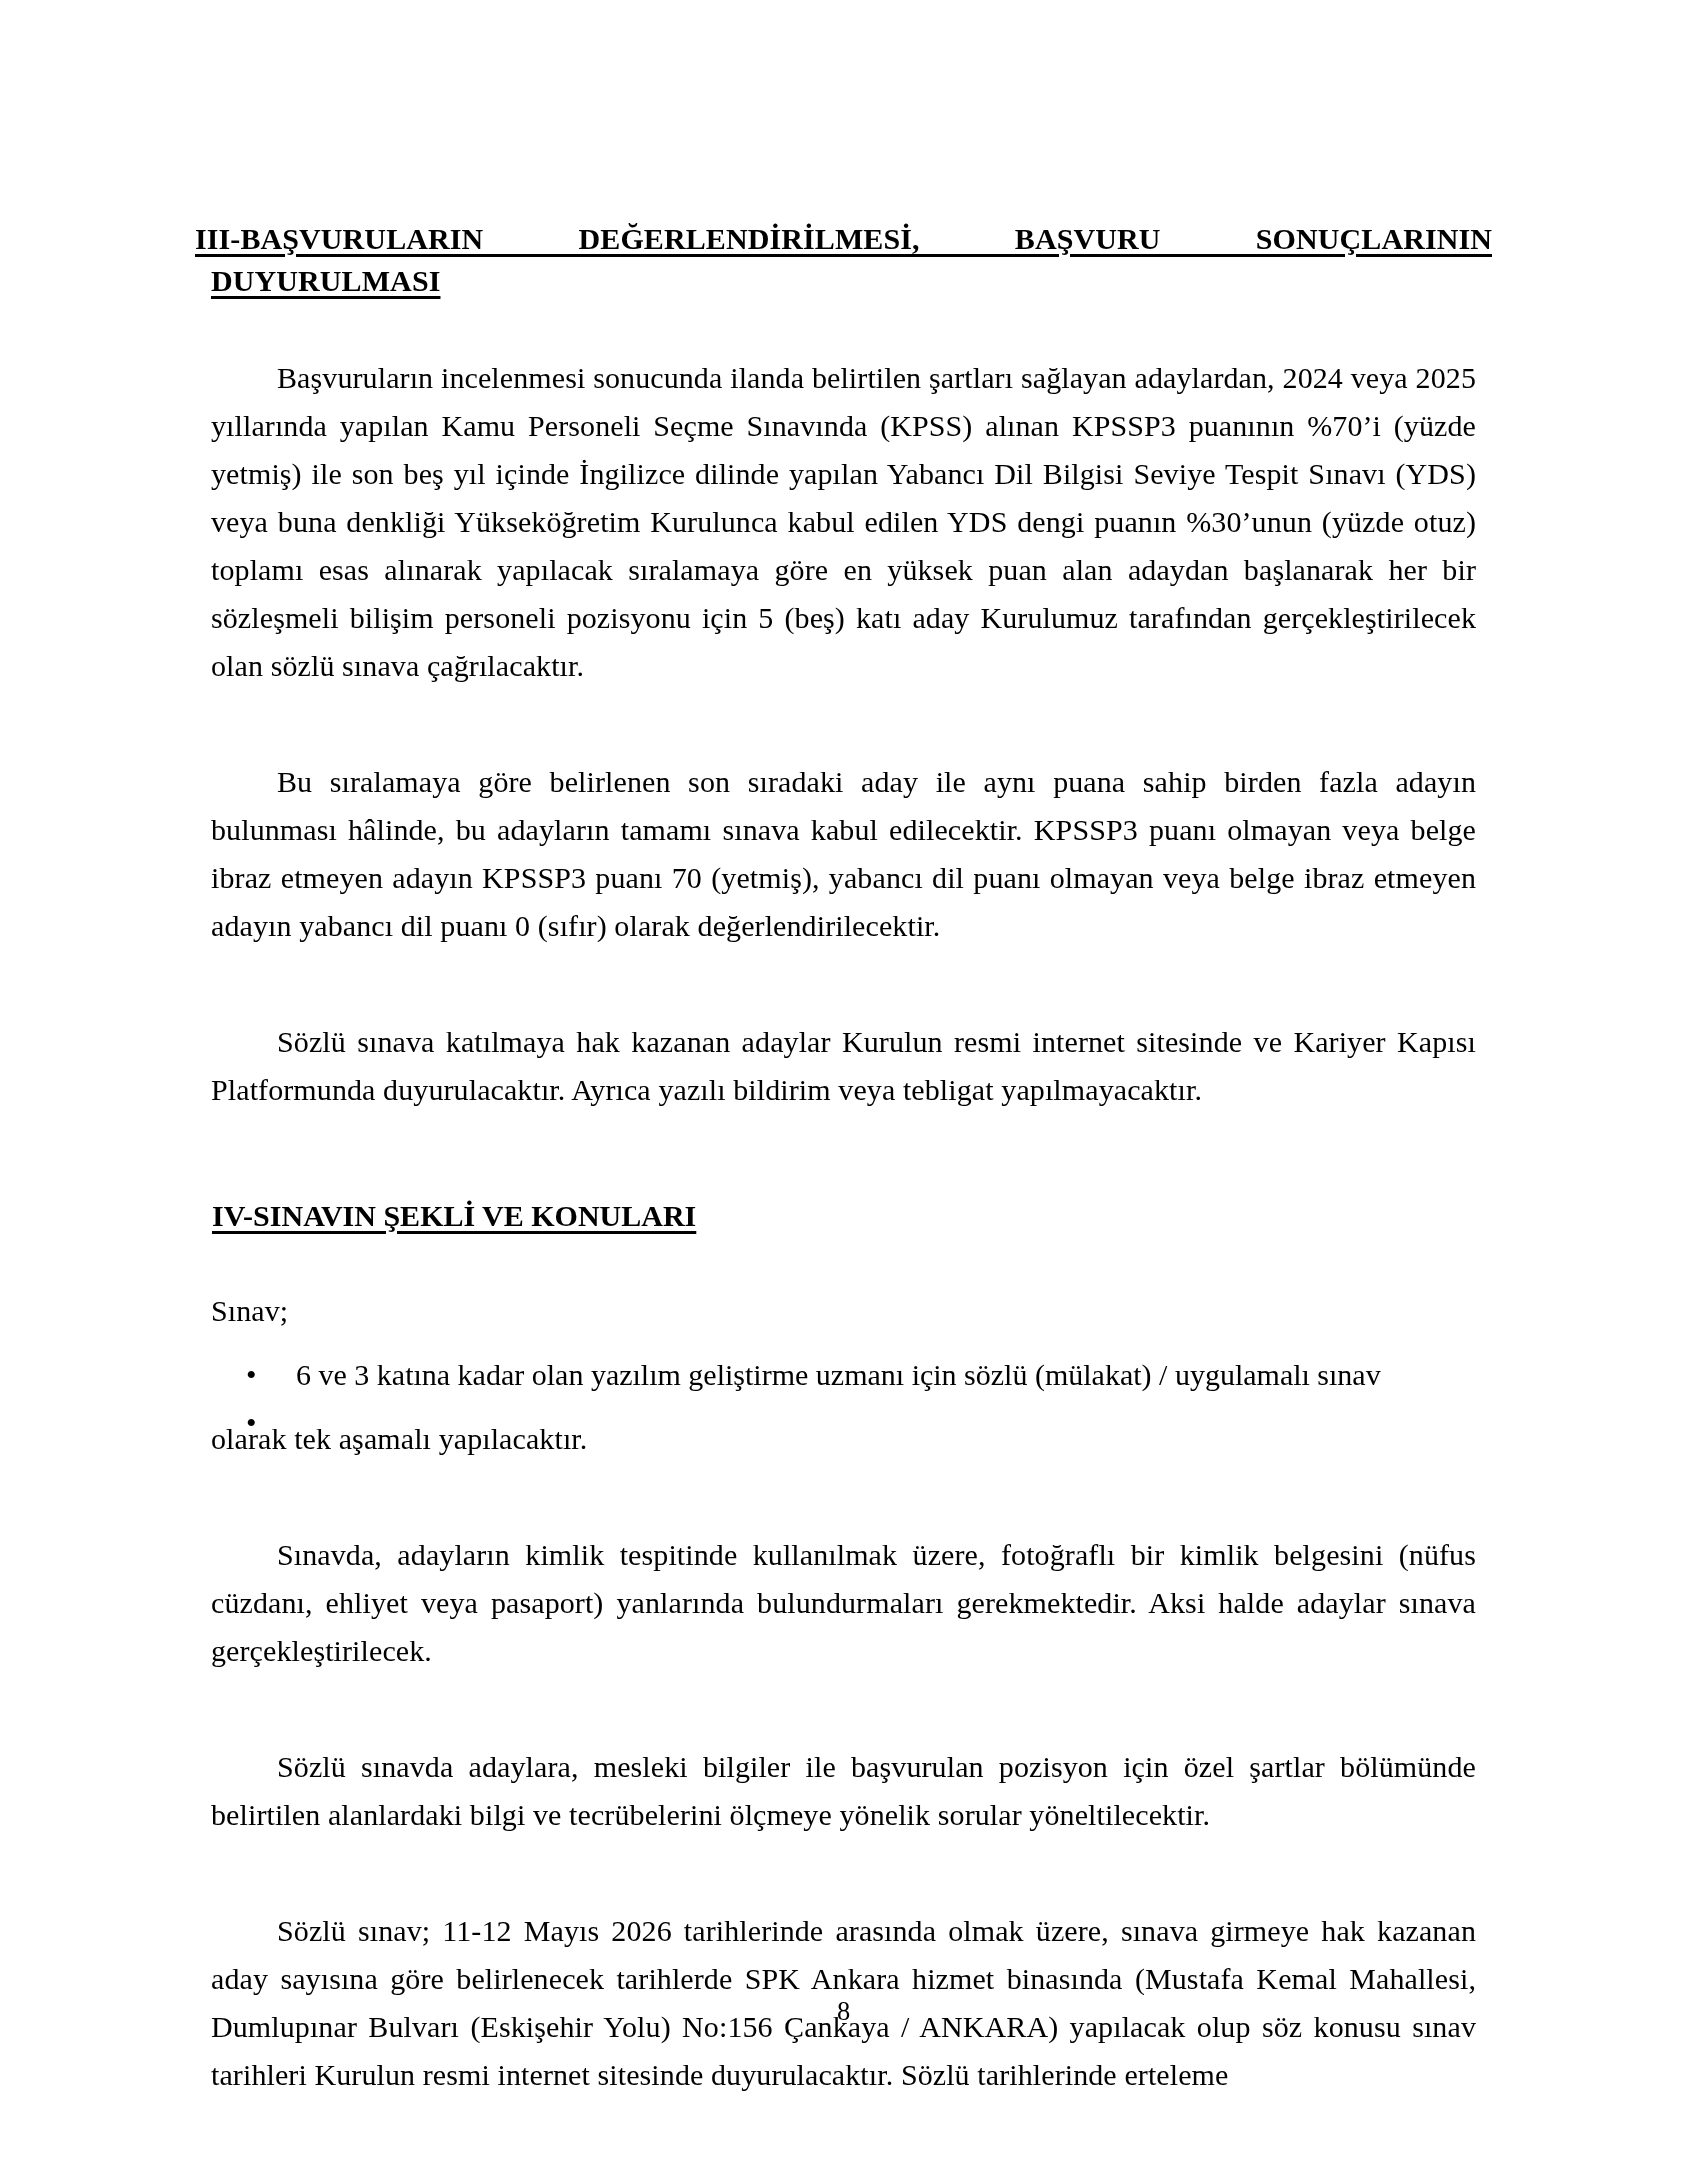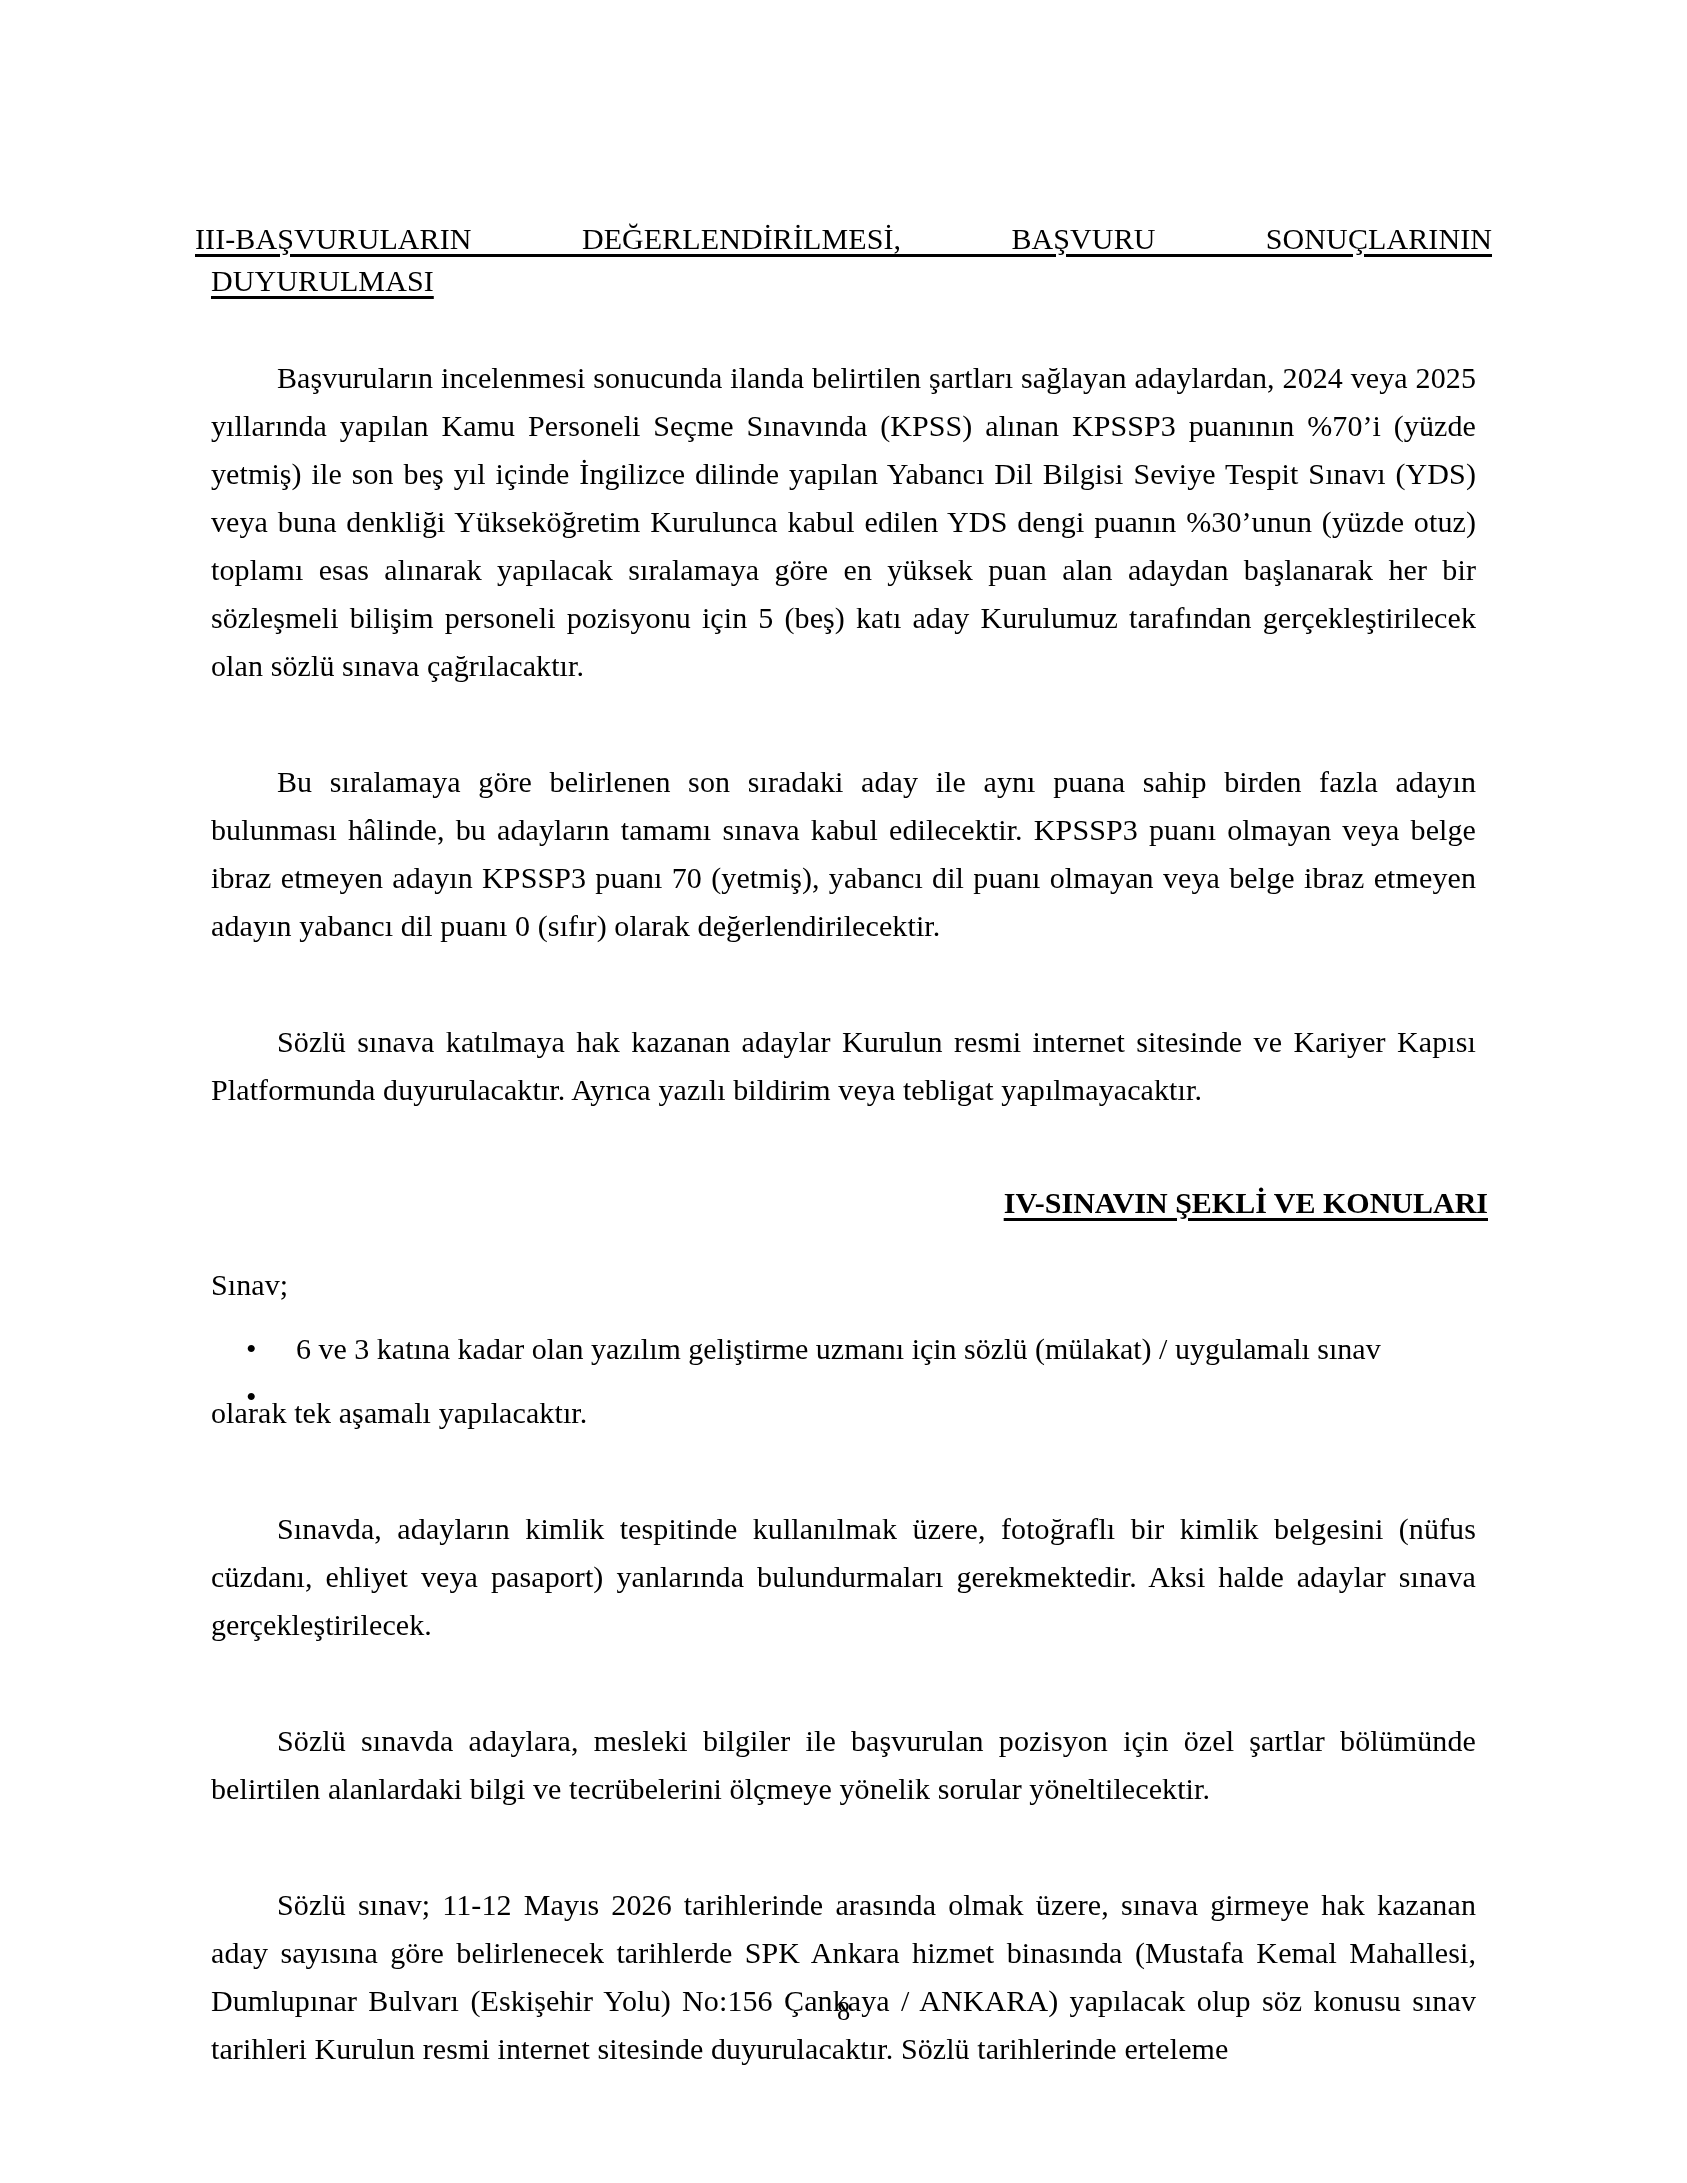--- a/index.html
+++ b/index.html
@@ -30,45 +30,45 @@
   .content {
     position: absolute;
     left: 195px;
     top: 218px;
     width: 1297px;
   }
 
   
   .heading {
     font-size: 30px;
-    font-weight: normal;
+    font-weight: bold;
     line-height: 1.40;
     text-align: justify;
     text-align-last: justify;
     text-decoration: underline;
     text-underline-offset: 4.6px;
     text-decoration-thickness: 2.6px;
     margin: 0;
     letter-spacing: 0.1px;
   }
   .heading .lastline {
     display: block;
     text-align: left;
     text-align-last: left;
     margin-left: 16px;
   }
   .heading-plain {
     font-size: 30px;
     font-weight: bold;
     line-height: 1.40;
-    text-align: right;
+    text-align: left;
     text-decoration: underline;
     text-underline-offset: 4.6px;
     text-decoration-thickness: 2.6px;
-    margin: 4px;
+    margin: 17px;
   }
 
   
   p.body {
     font-size: 30px;
     line-height: 1.60;
     text-align: justify;
     text-justify: inter-word;
     margin: 16px;
     letter-spacing: 0.1px;

